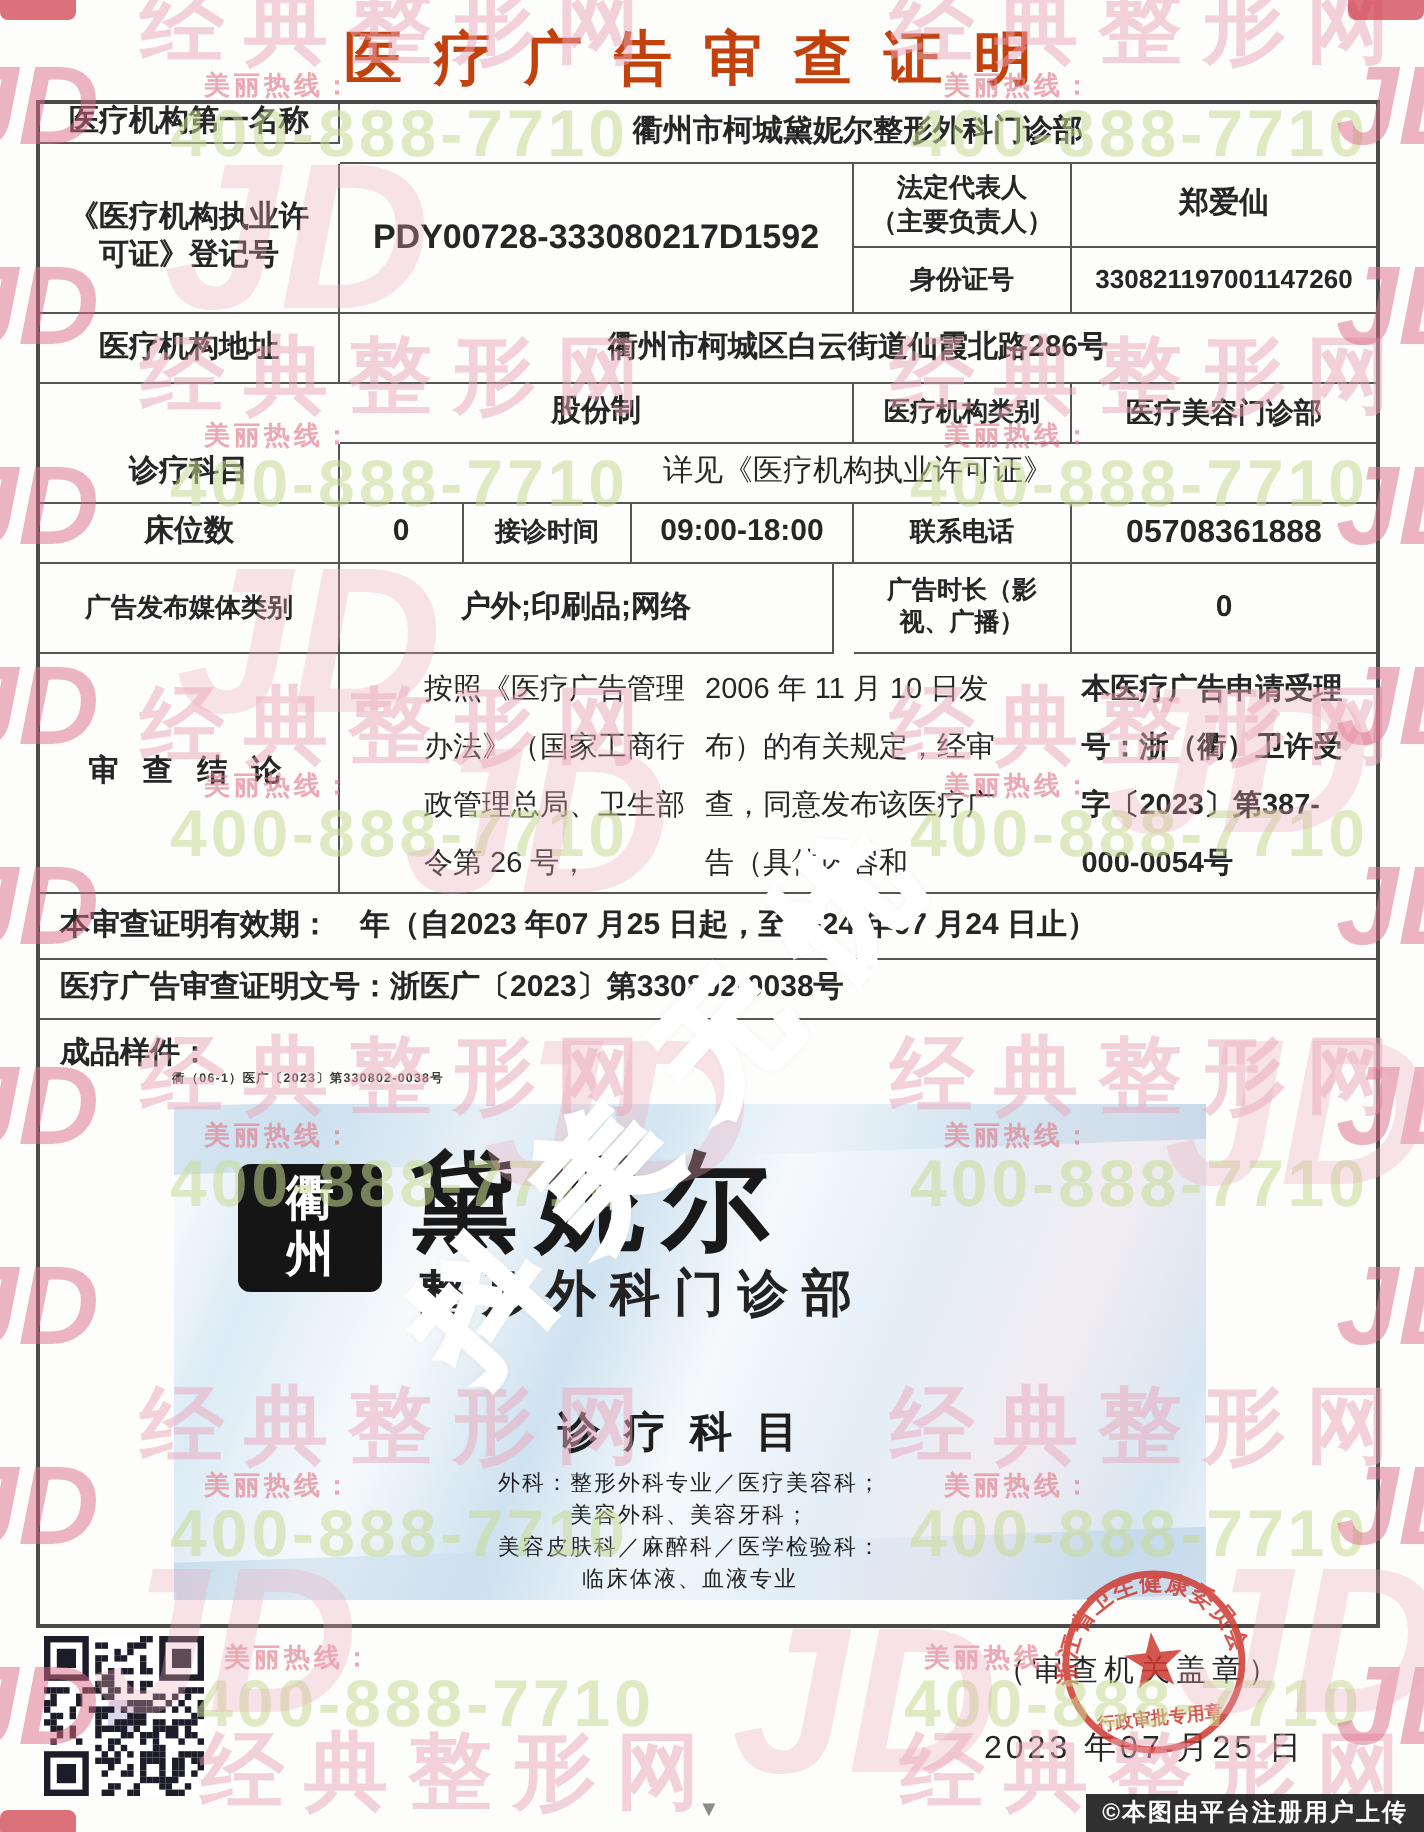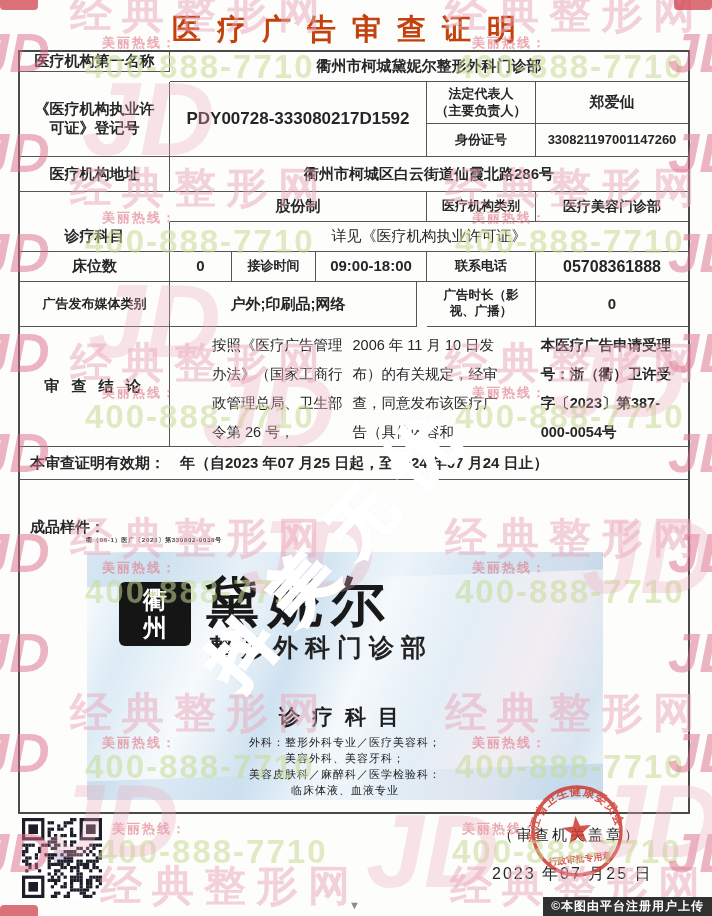--- a/index.html
+++ b/index.html
@@ -116,20 +116,24 @@
       <span class="indent">按照《医疗广告管理办法》（国家工商行政管理总局、卫生部令第 26 号，</span>
       <span>2006 年 11 月 10 日发布）的有关规定，经审查，同意发布该医疗广告（具体内容和</span>
       <span class="indent" style="font-weight:600;">本医疗广告申请受理号：浙（衢）卫许受字〔2023〕第387-000-0054号</span>
     </div>
 
     <div class="cell ec left" style="left:0;top:395px;width:668px;height:33px;padding-left:10px;">
       <span class="lbl">本审查证明有效期：</span>
       <span style="font-weight:600;">　年（自2023 年07 月25 日起，至2024 年07 月24 日止）</span>
     </div>
 
+    <div class="cell ec left" style="left:0;top:428px;width:668px;height:30px;padding-left:10px;">
+      <span class="lbl">医疗广告审查证明文号：</span>
+      <span style="font-weight:600;">浙医广〔2023〕第330802-0038号</span>
+    </div>
 
     <div class="cell ec bc" style="left:0;top:458px;width:668px;height:302px;align-items:flex-start;justify-content:flex-start;">
       <span class="lbl" style="position:absolute;left:10px;top:8px;">成品样件：</span>
       <span id="tiny-note">衢（06-1）医广〔2023〕第330802-0038号</span>
 
       <div id="sample-card">
         <div class="band" style="top:-8px;"></div>
         <div class="band" style="bottom:-6px;"></div>
         <div id="logo-box">
           <span>衢</span>

